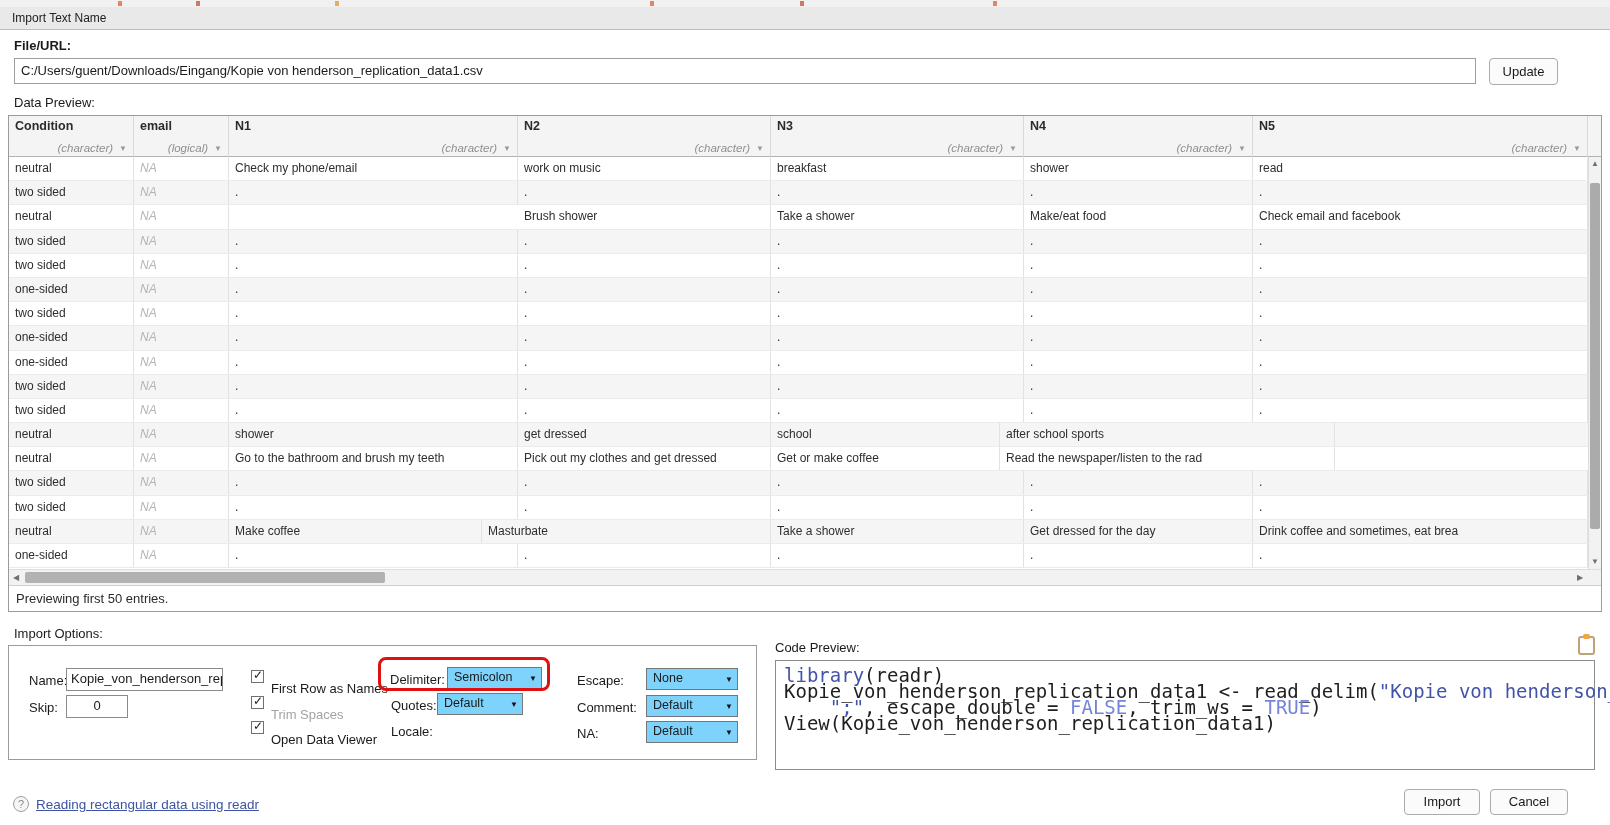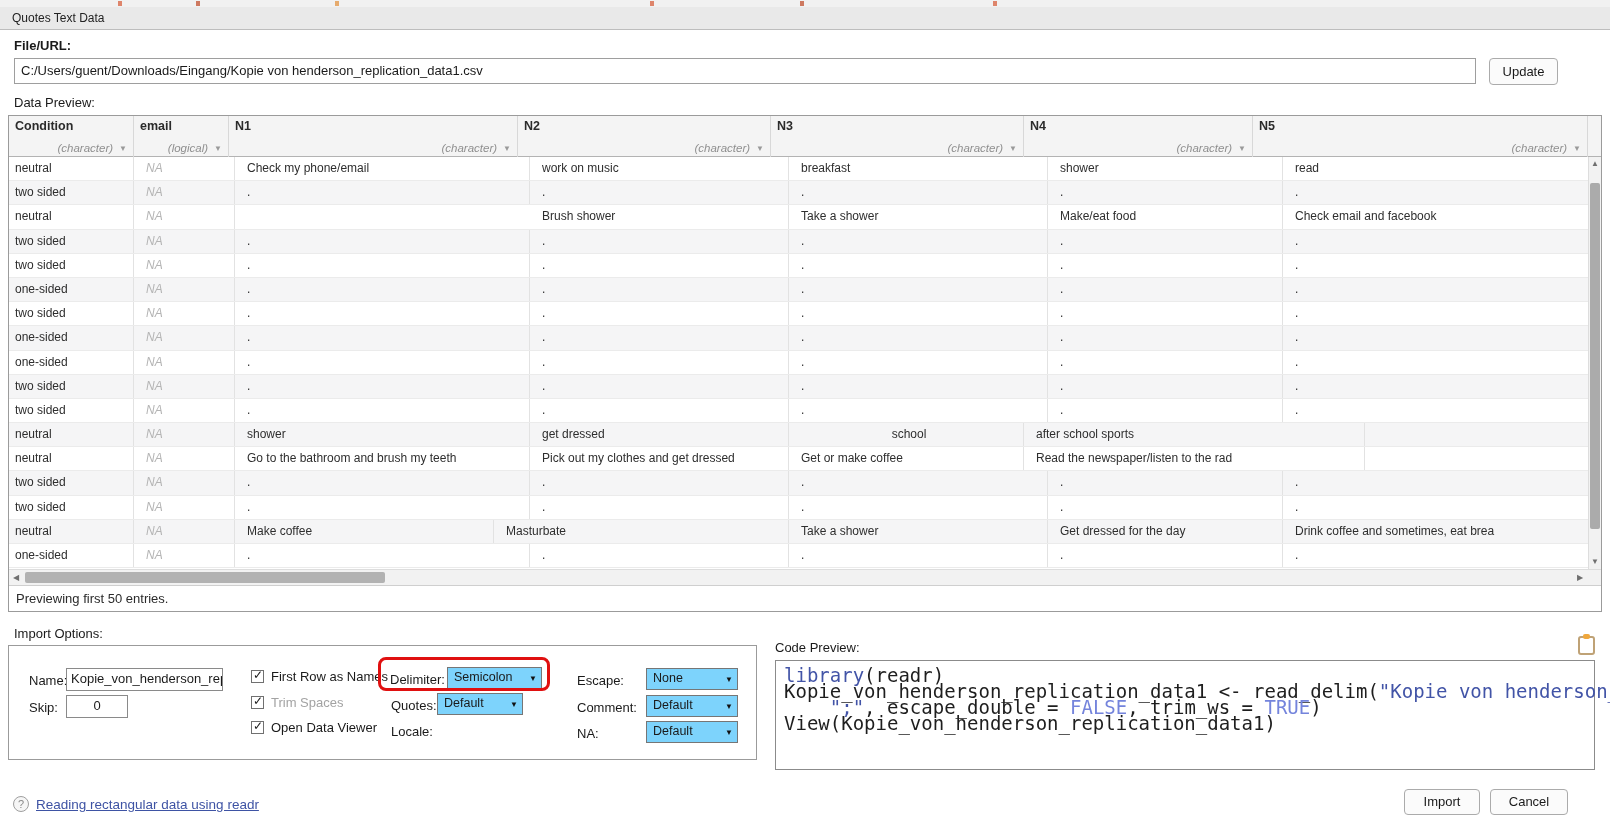--- a/index.html
+++ b/index.html
@@ -22,21 +22,21 @@
 
   
   .panel { position:absolute; left:8px; top:115px; width:1594px; height:497px; border:1px solid #9b9b9b; background:#fff; }
   .dp-grid { position:absolute; left:0; top:0; width:1592px; height:453px; overflow:hidden; }
   .dp-header { position:absolute; left:0; top:0; height:41px; width:1592px; background:#f4f4f4; border-bottom:1px solid #b3b3b3; display:flex; }
   .dp-hcell { position:relative; height:41px; border-right:1px solid #d8d8d8; padding:3px 6px 2px 6px; flex:none; }
   .h-name { font-size:12.5px; font-weight:bold; color:#2b2b2b; white-space:nowrap; overflow:hidden; }
   .h-type { position:absolute; right:6px; bottom:3px; font-size:11.5px; font-style:italic; color:#8f8f8f; white-space:nowrap; }
   .h-caret { display:inline-block; margin-left:6px; font-size:8px; color:#9a9a9a; font-style:normal; vertical-align:1px; }
   .dp-body { position:absolute; left:0; top:41px; width:1592px; }
-  .dp-row { display:flex; height:24.2px; background:#fff; border-bottom:1px solid #ebebeb;gap:6px; }
+  .dp-row { display:flex; height:24.2px; background:#fff; border-bottom:1px solid #ebebeb; }
   .dp-row.alt { background:#f5f5f6; }
   .dp-cell { flex:none; font-size:12px; color:#2e2e2e; padding:4px 6px 0 6px; border-right:1px solid #e2e2e2; white-space:nowrap; overflow:hidden; }
   .dp-cell.na { color:#b4b4b4; font-style:italic; }
 
   
   .vscroll { position:absolute; right:0; top:41px; width:13px; height:412px; background:#f2f2f2; border-left:1px solid #ddd; }
   .vscroll .arr { position:absolute; left:0; width:12px; height:14px; color:#6f6f6f; font-size:8px; text-align:center; line-height:14px; }
   .vscroll .thumb { position:absolute; left:1px; width:10px; top:26px; height:346px; background:#ababab; border-radius:2px; }
   .hscroll { position:absolute; left:0; top:453px; width:1592px; height:16px; background:#f2f2f2; border-top:1px solid #ddd; }
   .hscroll .arr { position:absolute; top:0; width:14px; height:15px; color:#6f6f6f; font-size:8px; text-align:center; line-height:15px; }
@@ -44,21 +44,21 @@
   .dp-status { position:absolute; left:0; top:469px; width:1592px; height:26px; border-top:1px solid #cfcfcf; background:#fff; font-size:13px; color:#2b2b2b; padding:5px 0 0 7px; }
 
   
   .opt-box { position:absolute; left:8px; top:645px; width:749px; height:115px; border:1px solid #9b9b9b; background:#fff; }
   .opt-lbl { position:absolute; font-size:13px; color:#1a1a1a; }
   .opt-lbl.dis { color:#a3a3a3; }
   .txt-input { position:absolute; border:1px solid #8a8a8a; background:#fff; font-size:13px; padding:0 4px; line-height:20px; white-space:nowrap; overflow:hidden; }
   .checkrow { position:absolute; left:242px; width:200px; height:16px; }
   .cbox { position:absolute; left:0; top:1px; width:13px; height:13px; border:1px solid #707070; background:#fff; }
   .cbox .mark { position:absolute; left:1px; top:-3px; font-size:12px; color:#1c1c1c; }
-  .checkrow .clabel { position:absolute; left:20px; top:0; font-size:13px; white-space:nowrap; }
+  .checkrow .clabel { position:absolute; left:20px; top:12px; font-size:13px; white-space:nowrap; }
   .select { position:absolute; height:22px; border:1px solid #767676; background:#7dd3fc; font-size:12.5px; padding:2px 18px 0 6px; white-space:nowrap; overflow:hidden; }
   .select .sel-caret { position:absolute; right:4px; top:6px; font-size:8px; color:#111; }
   .red-high { position:absolute; left:378px; top:657px; width:172px; height:34px; border:3px solid var(--accent-red); border-radius:8px; }
 
   
   .code-box { position:absolute; left:775px; top:660px; width:820px; height:110px; border:1px solid #8b8b8b; background:#fff; }
   .code { position:absolute; left:8px; top:6px; font-family:"DejaVu Sans Mono","Liberation Mono",monospace; font-size:19px; line-height:16px; white-space:pre; color:#1e1e1e; }
   .code .kw { color:var(--kw-color); }
   .code .str { color:var(--str-color); }
   .code .const { color:var(--const-color); }
@@ -79,21 +79,21 @@
   <div class="top-strip">
     <span class="speck" style="left:118px;background:#d96a4a"></span>
     <span class="speck" style="left:196px;background:#c65b3c"></span>
     <span class="speck" style="left:335px;background:#e39a4d"></span>
     <span class="speck" style="left:650px;background:#d96a4a"></span>
     <span class="speck" style="left:800px;background:#c65b3c"></span>
     <span class="speck" style="left:993px;background:#d96a4a"></span>
   </div>
 
   <div class="titlebar">
-    <span class="t">Quotes Text Data</span>
+    <span class="t">Import Text Name</span>
   </div>
 
   <div class="lbl" style="left:14px; top:38px;font-weight:bold;">File/URL:</div>
   <div class="file-input">C:/Users/guent/Downloads/Eingang/Kopie von henderson_replication_data1.csv</div>
   <div class="btn btn-update">Update</div>
 
   <div class="lbl" style="left:14px; top:95px;">Data Preview:</div>
 
   <div class="panel">
     <div class="dp-grid">
@@ -225,21 +225,21 @@
             <div class="dp-cell" style="width: 253px;">.</div>
             <div class="dp-cell" style="width: 253px;">.</div>
             <div class="dp-cell" style="width: 229px;">.</div>
             <div class="dp-cell" style="width: 335px;">.</div>
           </div>
           <div class="dp-row alt">
             <div class="dp-cell" style="width: 125px;">neutral</div>
             <div class="dp-cell na" style="width: 95px;">NA</div>
             <div class="dp-cell" style="width: 289px;">shower</div>
             <div class="dp-cell" style="width: 253px;">get dressed</div>
-            <div class="dp-cell" style="width: 229px; text-align: center;">school</div>
+            <div class="dp-cell" style="width: 229px;">school</div>
             <div class="dp-cell" style="width: 335px;">after school sports</div>
           </div>
           <div class="dp-row">
             <div class="dp-cell" style="width: 125px;">neutral</div>
             <div class="dp-cell na" style="width: 95px;">NA</div>
             <div class="dp-cell" style="width: 289px;">Go to the bathroom and brush my teeth</div>
             <div class="dp-cell" style="width: 253px;">Pick out my clothes and get dressed</div>
             <div class="dp-cell" style="width: 229px;">Get or make coffee</div>
             <div class="dp-cell" style="width: 335px;">Read the newspaper/listen to the rad</div>
           </div>

